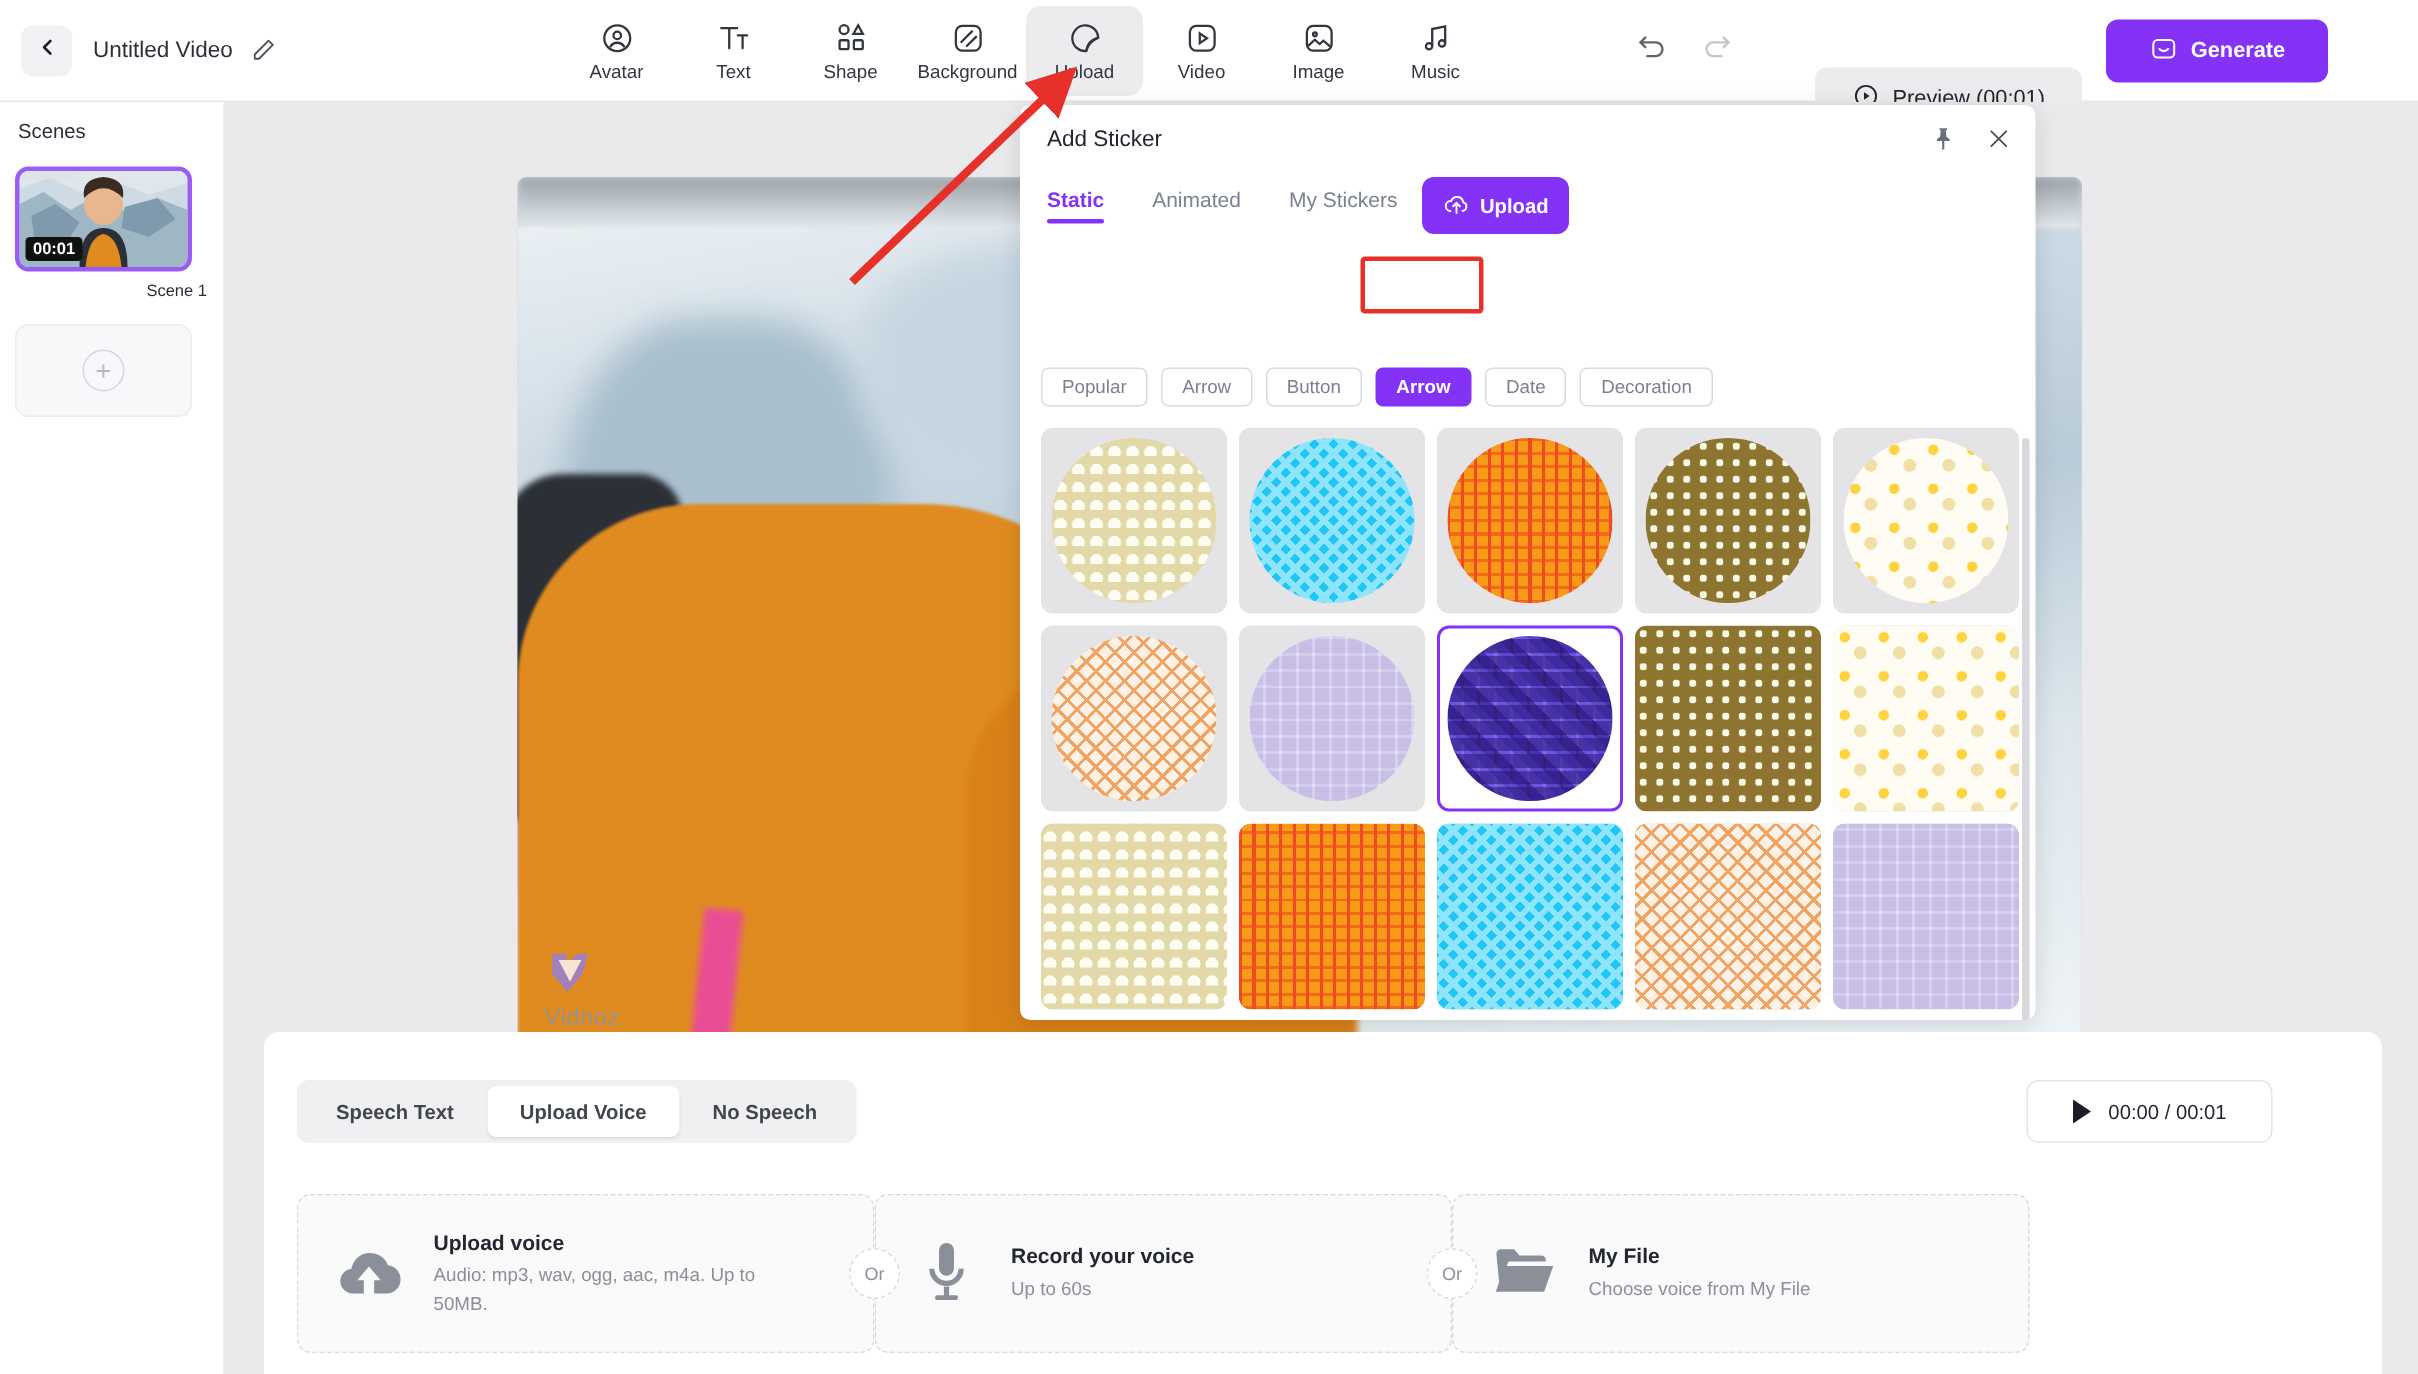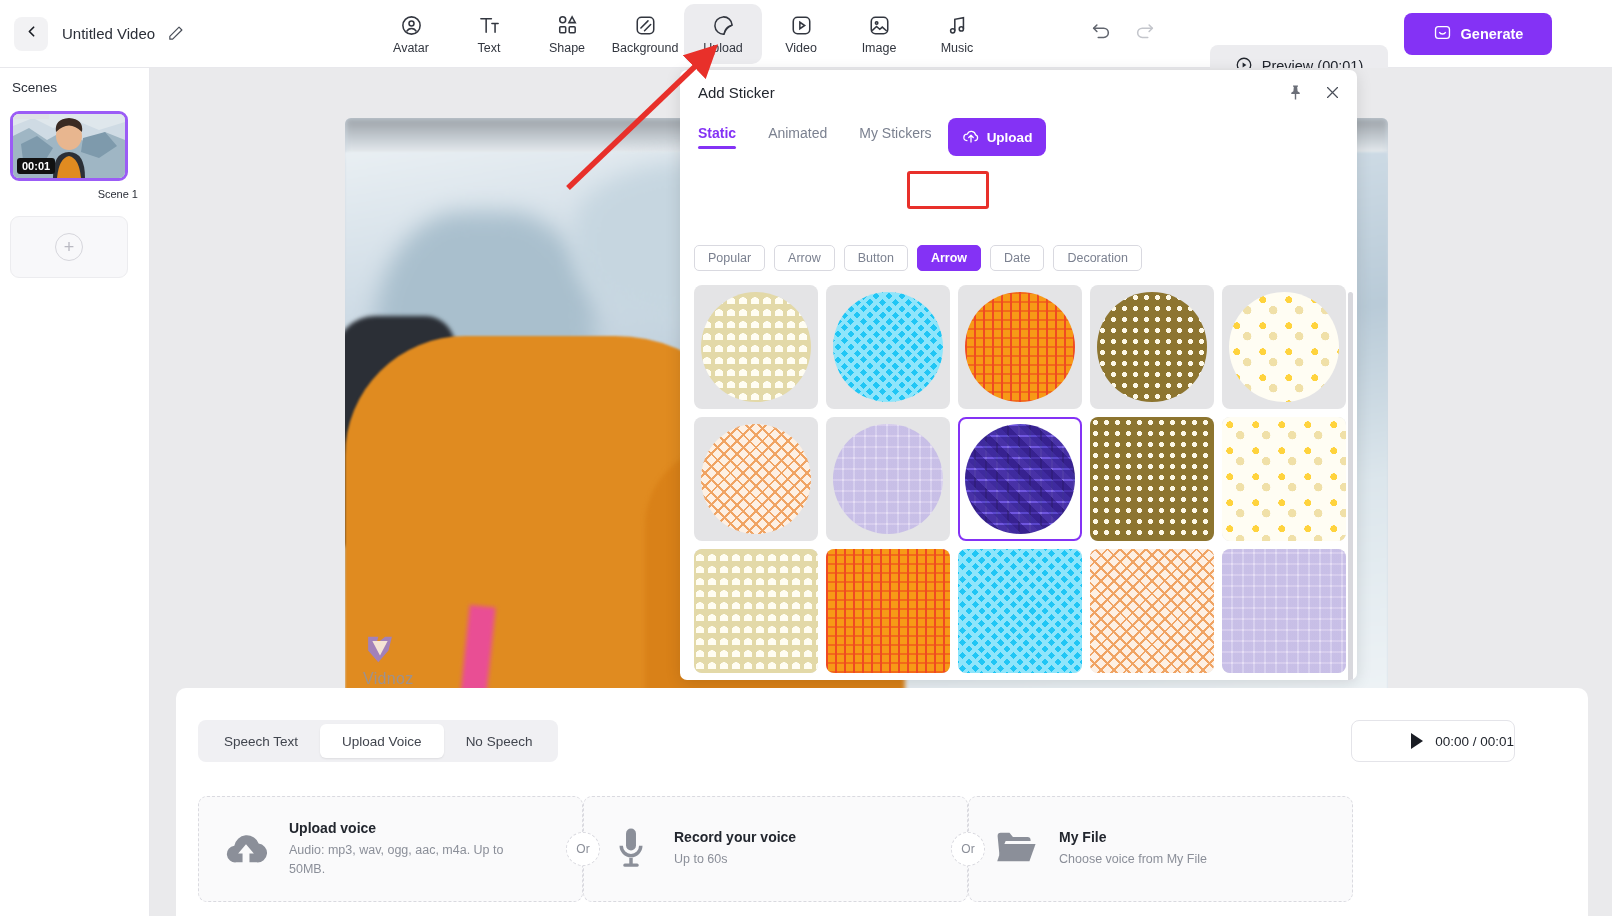--- a/index.html
+++ b/index.html
@@ -192,26 +192,26 @@
   
   .bottom {
     position:absolute; left:176px; top:688px; width:1412px; height:228px;
     background:#ffffff; border-radius:10px 10px 0 0;
   }
   .seg {
     position:absolute; left:22px; top:32px; height:42px; background:#f0f0f3;
     border-radius:8px; display:flex; align-items:center; padding:4px; gap:0;
   }
   .seg-item { height:34px; padding:0 22px; border-radius:6px; display:flex; align-items:center;
-    font-size:13.5px; color:#41454e; cursor:pointer; }
+    font-size:13.5px; color:#41454e; cursor:pointer;font-weight:bold; }
   .seg-item.active { background:#ffffff; box-shadow:0 1px 2px rgba(0,0,0,.08); }
 
   .player-pill {
     position:absolute; left:1175px; top:32px; width:164px; height:42px; border:1px solid #e4e4e9;
-    border-radius:8px; display:flex; align-items:center; justify-content:flex-end; gap:12px;
+    border-radius:8px; display:flex; align-items:center; justify-content:center; gap:12px;
     font-size:13.5px; color:#22262e; cursor:pointer; background:#fff;
   }
   .play-tri { width:0;height:0;border-left:12px solid #1a1d24;border-top:8px solid transparent;border-bottom:8px solid transparent;}
 
   .drop-row { position:absolute; left:22px; top:108px; display:flex; align-items:center; }
   .drop-card {
     width:385px; height:106px; border:1px dashed #dadae0; border-radius:9px; background:#fafafb;
     display:flex; align-items:center; padding-left:24px; gap:20px; cursor:pointer;
   }
   .drop-title { font-size:14px; color:#22262e; font-weight:700; margin-bottom:5px;}

